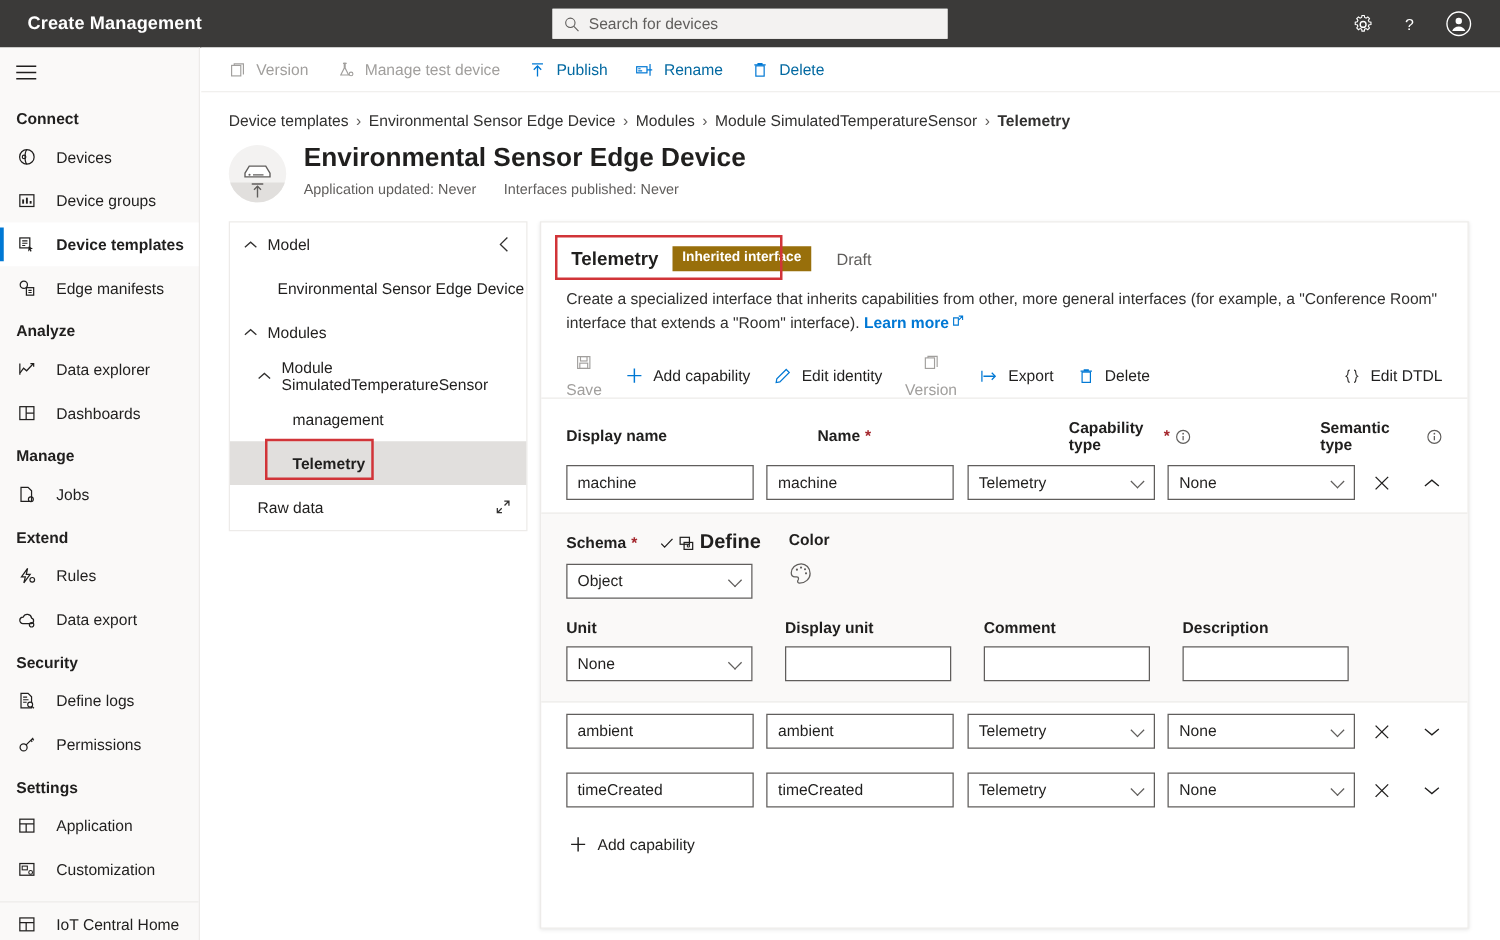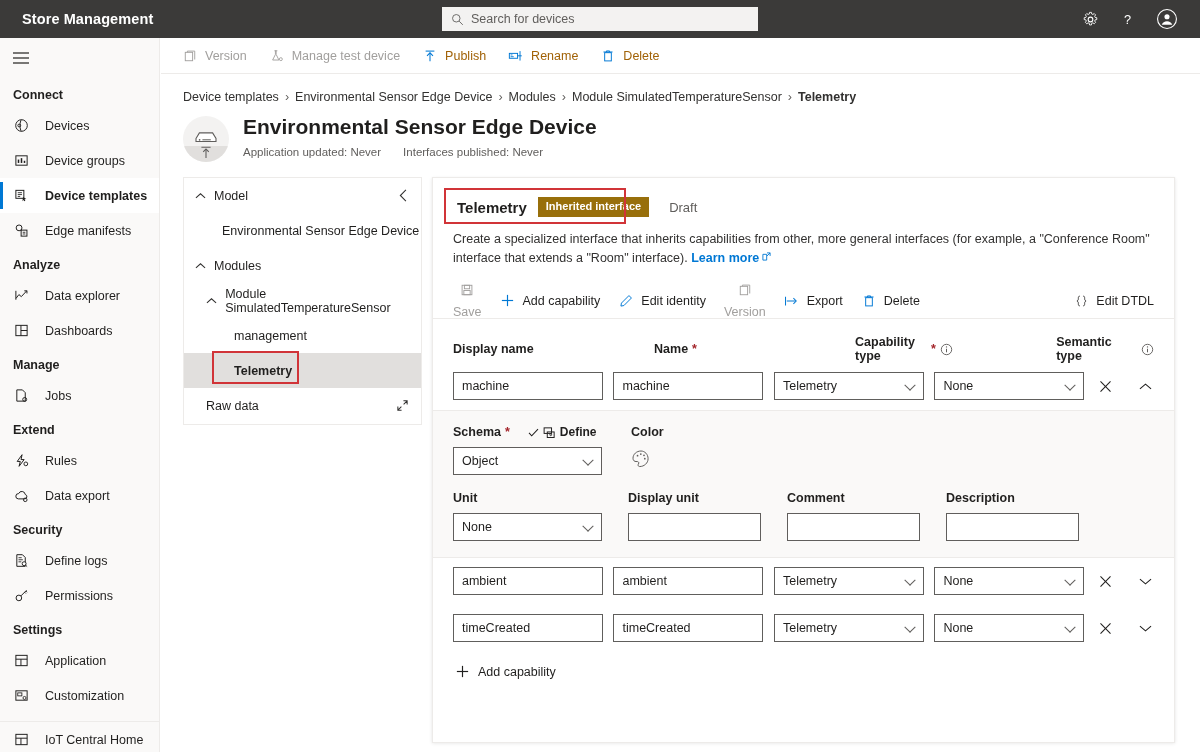--- a/index.html
+++ b/index.html
@@ -76,21 +76,21 @@
   .cmdbar {
     position: absolute; left: 161px; top: 38px;
     width: 1039px; height: 36px;
     background: #ffffff;
     border-bottom: 1px solid #edebe9;
     display: flex; align-items: center; padding-left: 21px; gap: 0px;
   }
   .cmd {
     display: flex; align-items: center; gap: 7px;
     height: 36px; padding: 0 11px 0 0; margin-right: 11px;
-    font-size: 12.5px; color: #a16207; cursor: default;
+    font-size: 12.5px; color: #0369a1; cursor: default;
   }
   .cmd.disabled { color: #a19f9d; }
   .cmd .ci { width: 16px; height: 16px; display:flex; align-items:center; justify-content:center; }
 
   
   .content {
     position: absolute; left: 161px; top: 74px;
     width: 1039px; height: 678px;
     background: #ffffff;
   }
@@ -193,34 +193,34 @@
     transform: rotate(45deg) translate(-2px,-2px);
   }
   .rowbtns { display: flex; align-items: center; margin-left: 14px; gap: 24px; color: #201f1e; }
   .rowbtn { width: 16px; height: 16px; display:flex; align-items:center; justify-content:center; cursor:default;}
 
   .expanded {
     background: #faf9f8; border-top: 1px solid #edebe9; border-bottom: 1px solid #edebe9;
     margin-top: 10px; padding: 14px 20px 16px 20px;
   }
   .exp-lbl { font-size: 12.5px; font-weight: 600; color: #201f1e; display:flex; align-items:center; gap:4px;}
-  .define { display:flex; align-items:center; gap:4px; font-size:12px; color:#201f1e; margin-left: 14px; text-align: right;}
+  .define { display:flex; align-items:center; gap:4px; font-size:16px; color:#201f1e; margin-left: 14px; text-align: right;}
   .exp-row2 { display:flex; margin-top: 16px; }
 
   .addcap {
     display: flex; align-items: center; gap: 8px;
     font-size: 12.5px; color: #201f1e; padding: 22px 0 0 22px;
   }
   svg { display:block; }
 </style>
 </head>
 <body>
 
 <div class="topbar">
-  <div class="topbar-title">Store Management</div>
+  <div class="topbar-title">Create Management</div>
   <div class="topsearch">
     <span>
       <svg width="13" height="13" viewBox="0 0 16 16">
           <circle cx="6.5" cy="6.5" r="4.6" fill="none" stroke="#605e5c" stroke-width="1.1"></circle>
           <line x1="10" y1="10" x2="14.5" y2="14.6" stroke="#605e5c" stroke-width="1.1"></line>
         </svg>
     </span>
     <span class="ph">Search for devices</span>
   </div>
   <div class="topicons">

